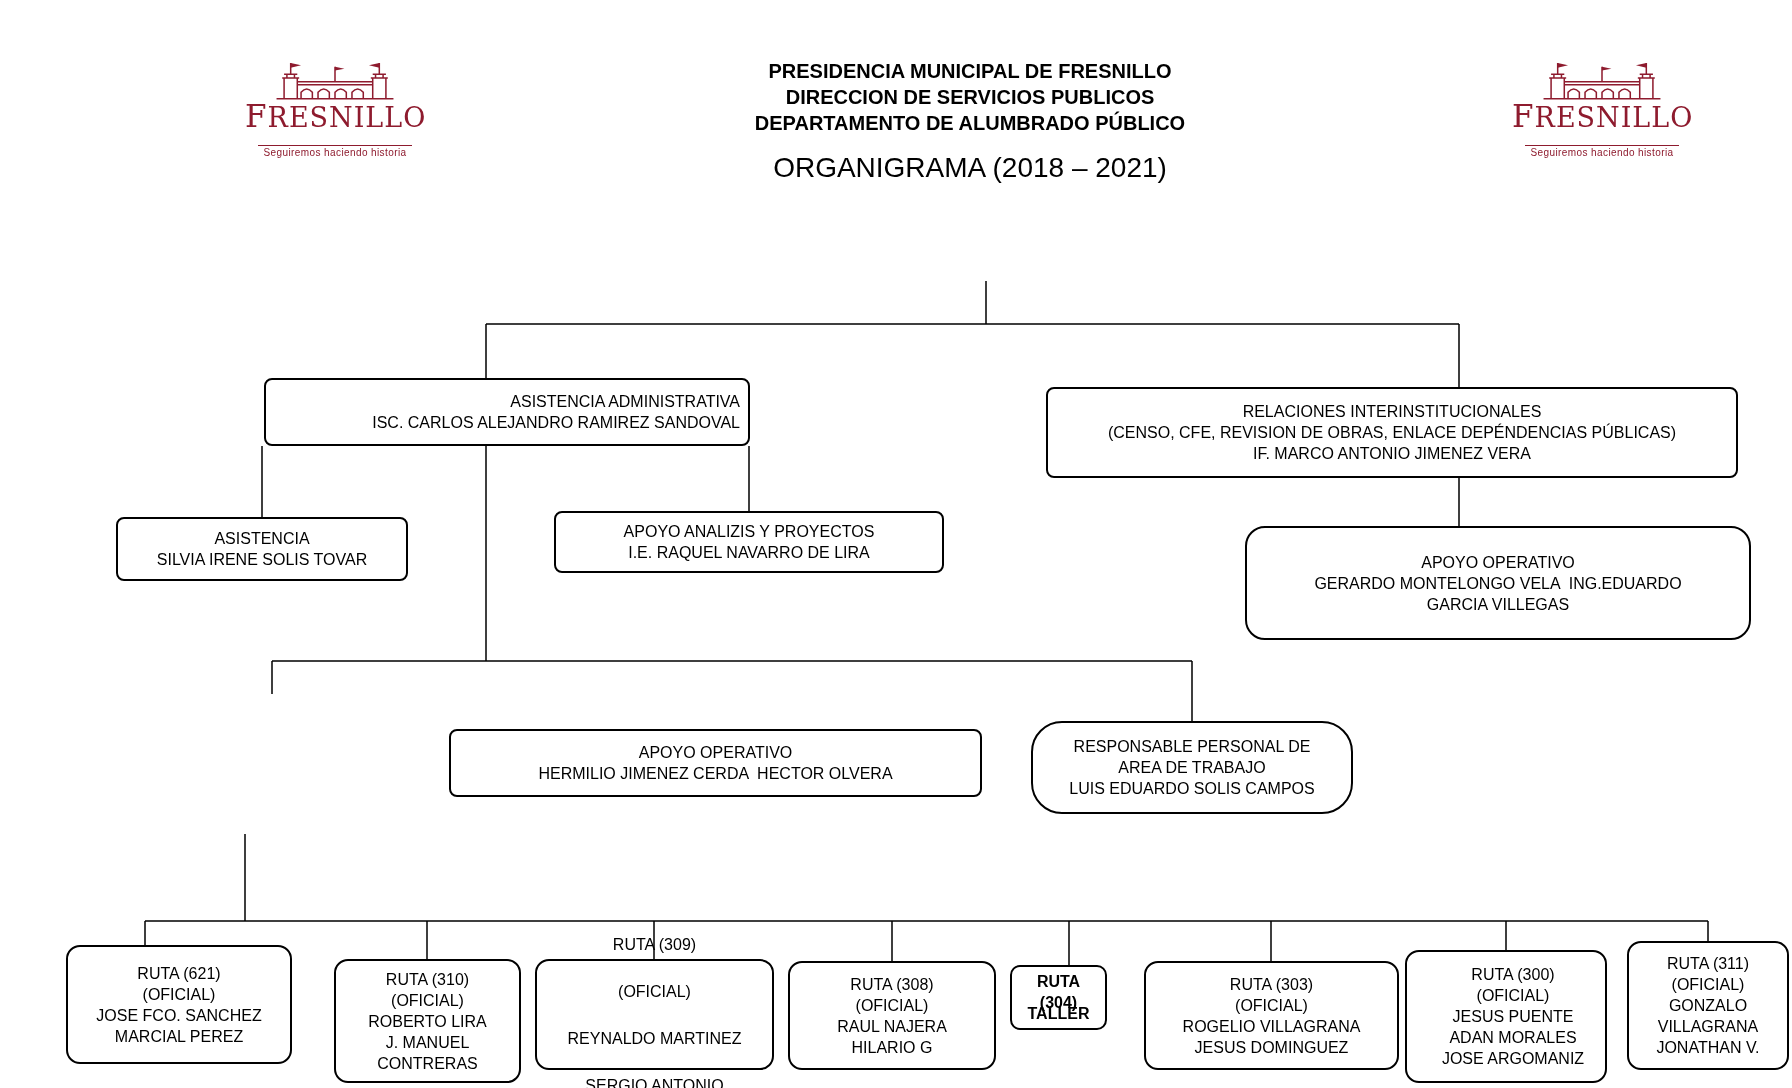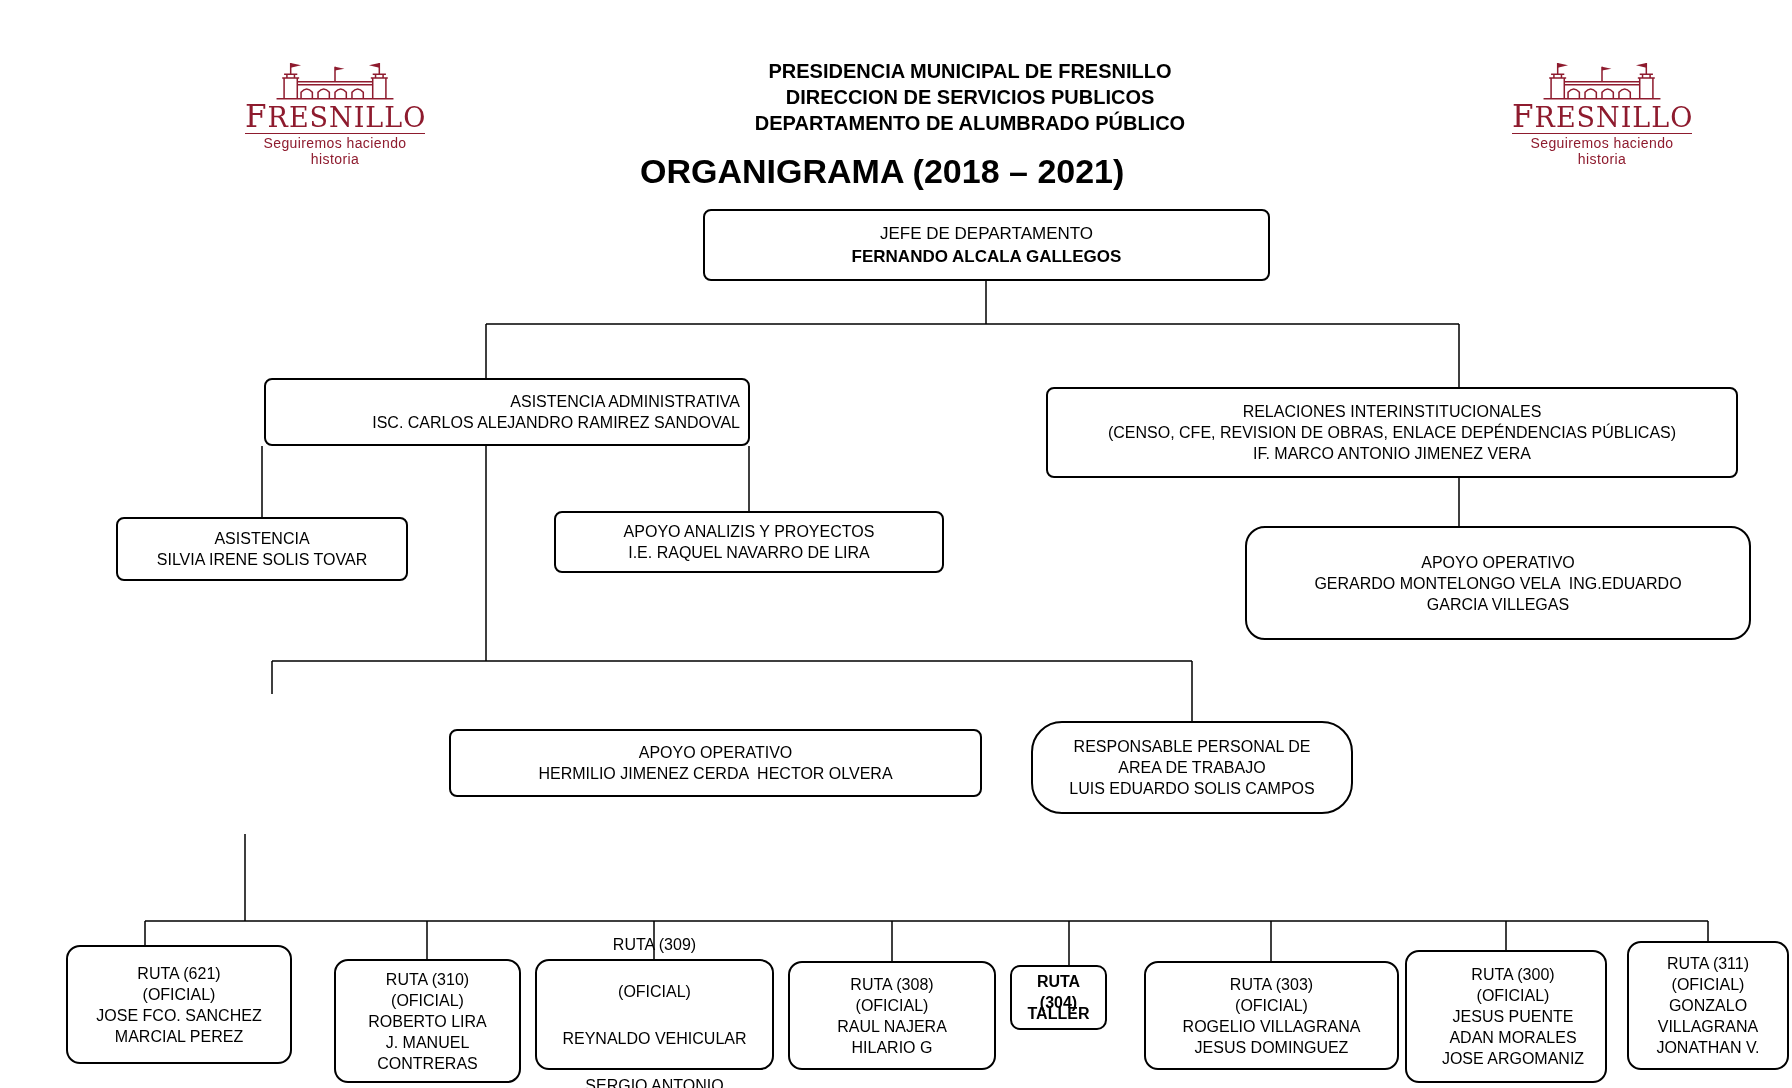--- a/index.html
+++ b/index.html
@@ -30,33 +30,33 @@
   .box.round{border-radius:20px;}
   .box.round-sm{border-radius:14px;}
   .ln{min-height:21px;white-space:pre-wrap;width:100%;}
   .bold{font-weight:bold;}
   .header-text{
     position:absolute;left:640px;top:58px;width:660px;
     text-align:center;font-weight:bold;font-size:20px;line-height:26px;
   }
   .main-title{
     position:absolute;left:640px;top:152px;width:660px;
-    font-weight:bold;font-size:34px;
+    text-align:center;font-weight:normal;font-size:28px;
   }
   .logo{
     position:absolute;width:180px;text-align:center;color:#8e1b2e;
   }
   .logo-icon{display:block;margin:0 auto;width:132px;height:46px;}
   .logo-word{
     font-family:"DejaVu Serif", serif;
     font-size:27px;letter-spacing:1px;line-height:28px;color:#8e1b2e;
   }
   .logo-word::first-letter{font-size:115%;}
   .logo-tagline{
-    font-size:14px;letter-spacing:.4px;color:#8e1b2e;margin-top:1px;
+    font-size:10px;letter-spacing:.4px;color:#8e1b2e;margin-top:13px;
     border-top:1px solid #8e1b2e;display:inline-block;padding:1px 6px 0 6px;
   }
 </style>
 </head>
 <body>
 
 <div class="page">
 
   <svg class="lines-layer" width="1792" height="1088" viewBox="0 0 1792 1088">
     <path d="M986 281 V324 M486 324 H1459 M486 324 V378 M1459 324 V387
@@ -114,24 +114,20 @@
     <div class="logo-tagline">Seguiremos haciendo historia</div>
   </div>
 
   <div class="header-text">
     <div>PRESIDENCIA MUNICIPAL DE FRESNILLO</div>
     <div>DIRECCION DE SERVICIOS PUBLICOS</div>
     <div>DEPARTAMENTO DE ALUMBRADO PÚBLICO</div>
   </div>
   <div class="main-title">ORGANIGRAMA (2018 – 2021)</div>
 
-  <div class="box" style="left:703px;top:209px;width:567px;height:72px;font-size:17px;line-height:23px;">
-    <div class="ln">JEFE DE DEPARTAMENTO</div>
-    <div class="ln bold">FERNANDO ALCALA GALLEGOS</div>
-  </div>
 
   <div class="box" style="left:264px;top:378px;width:486px;height:68px;text-align:right;">
     <div class="ln">ASISTENCIA ADMINISTRATIVA</div>
     <div class="ln">ISC. CARLOS ALEJANDRO RAMIREZ SANDOVAL</div>
   </div>
 
   <div class="box" style="left:1046px;top:387px;width:692px;height:91px;">
     <div class="ln">RELACIONES INTERINSTITUCIONALES</div>
     <div class="ln">(CENSO, CFE, REVISION DE OBRAS, ENLACE DEPÉNDENCIAS PÚBLICAS)</div>
     <div class="ln">IF. MARCO ANTONIO JIMENEZ VERA</div>
@@ -176,21 +172,21 @@
     <div class="ln">RUTA (310)</div>
     <div class="ln">(OFICIAL)</div>
     <div class="ln">ROBERTO LIRA</div>
     <div class="ln">J. MANUEL</div>
     <div class="ln">CONTRERAS</div>
   </div>
 
   <div class="box round-sm" style="left:535px;top:959px;width:239px;height:111px;gap:26px;">
     <div class="ln">RUTA (309)</div>
     <div class="ln">(OFICIAL)</div>
-    <div class="ln">REYNALDO VEHICULAR</div>
+    <div class="ln">REYNALDO MARTINEZ</div>
     <div class="ln">SERGIO ANTONIO</div>
   </div>
 
   <div class="box round-sm" style="left:788px;top:961px;width:208px;height:109px;">
     <div class="ln">RUTA (308)</div>
     <div class="ln">(OFICIAL)</div>
     <div class="ln">RAUL NAJERA</div>
     <div class="ln">HILARIO G</div>
   </div>
 

